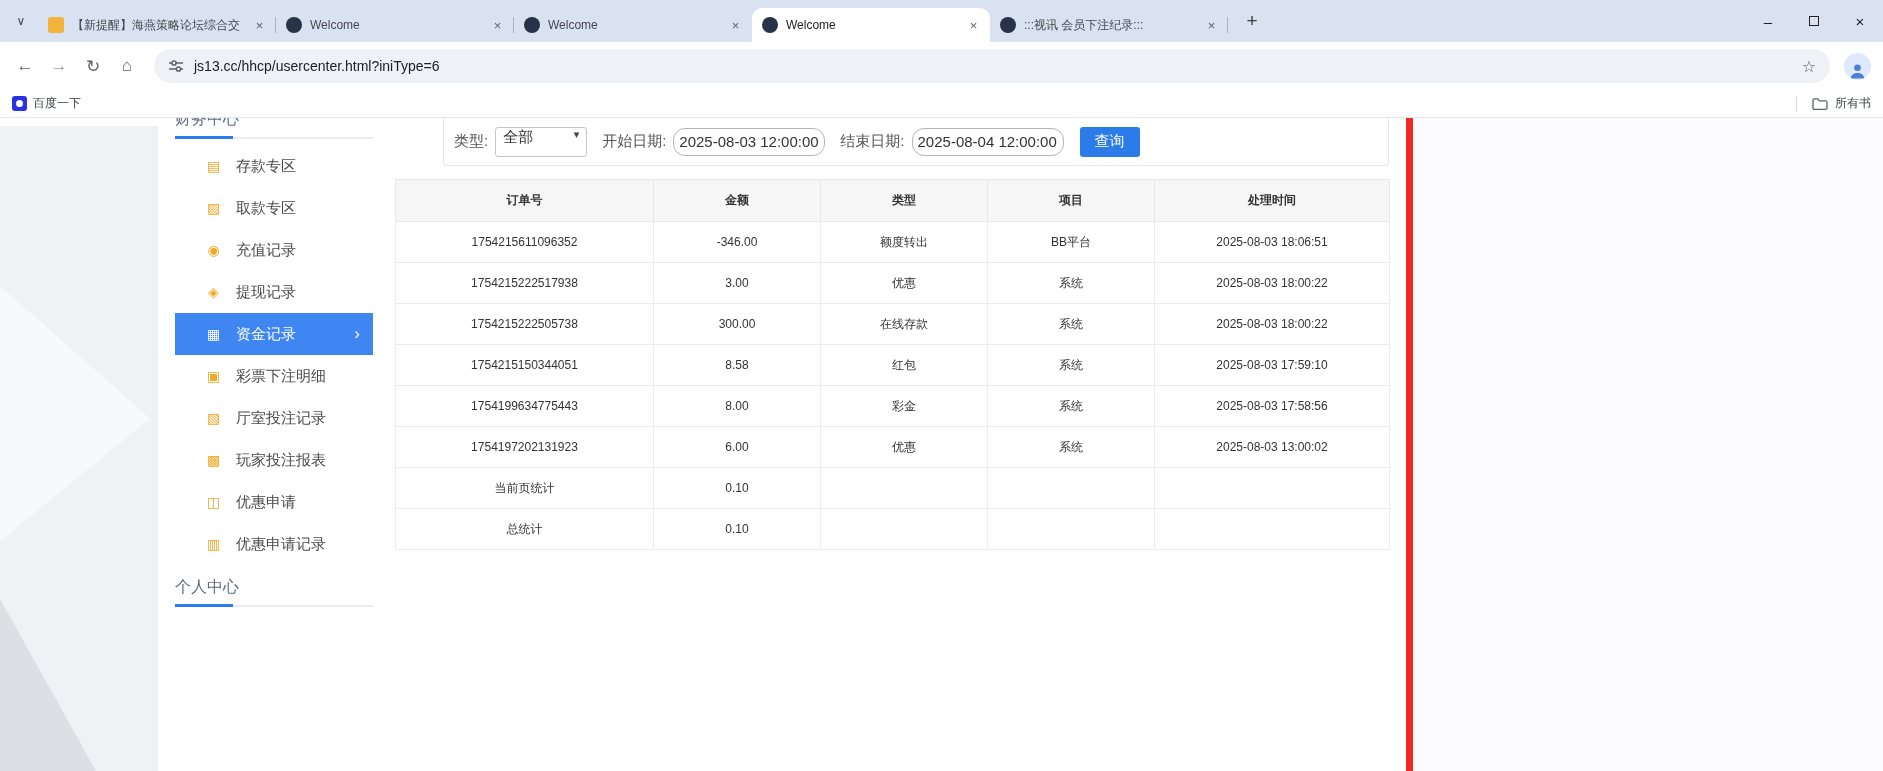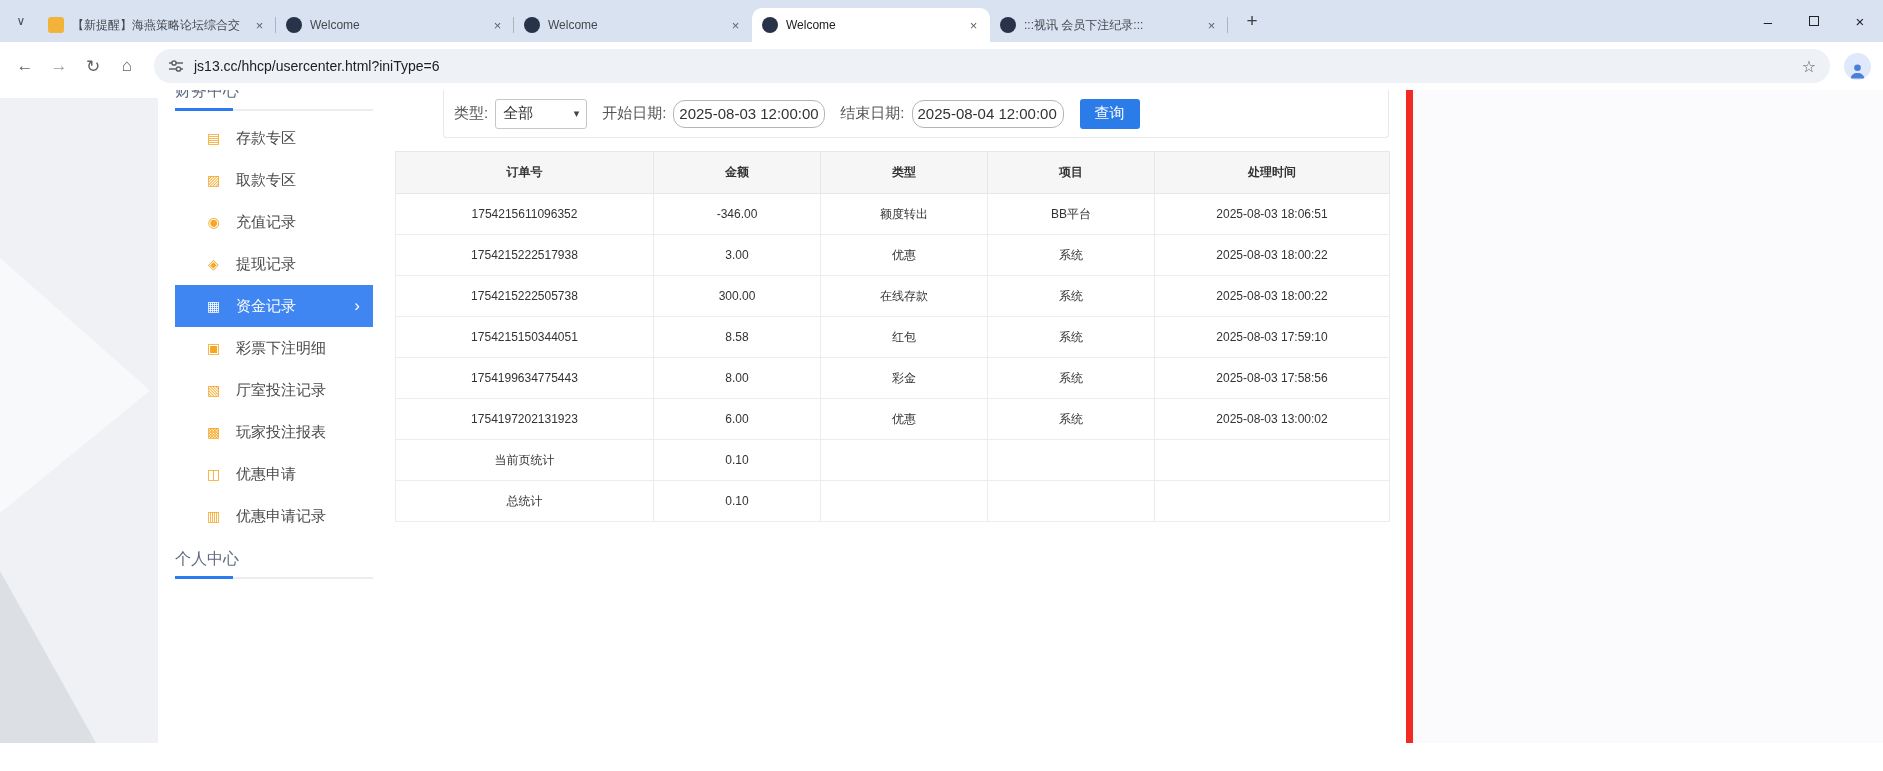--- a/index.html
+++ b/index.html
@@ -77,21 +77,21 @@
   .item.active .chev { display:block; margin-left:auto; margin-right:13px; color:#fff; font-size:17px; }
   .side-head.second { margin-top:13px; }
 
   
   .main { position:absolute; left:395px; top:0; width:994px; }
   .filter-box { border:1px solid #e8e8e8; border-top:none; border-radius:0 0 4px 4px; height:48px;
                 display:flex; align-items:center; padding:0 10px;margin-left:48px; }
   .flabel { font-size:15px; color:#555; margin-right:7px; }
   .flabel.m { margin-left:15px; }
   .select { width:92px; height:30px; border:1px solid #c6c6c6; border-radius:3px; background:#fff;
-            display:flex; align-items:center; justify-content:space-between; padding:0 7px; font-size:15px;
+            display:flex; align-items:flex-start; justify-content:space-between; padding:0 7px; font-size:15px;
             color:#333; cursor:pointer; }
   .sel-chev { font-size:11px; color:#444; }
   .date-input { width:152px; height:28px; border:1px solid #b5b5b5; border-radius:12px; font-size:15px;
                 color:#333; padding:0 5px; font-family:"Liberation Sans","DejaVu Sans",sans-serif; }
   .btn-search { height:30px; padding:0 15px; margin-left:16px; background:#2b7ce9; color:#fff; border:none;
                 border-radius:3px; font-size:15px; cursor:pointer; font-family:inherit; }
 
   table.records { margin-top:13px; width:100%; border-collapse:collapse; table-layout:fixed;
                   font-size:12px; color:#333; background:#fff; }
   table.records th { background:#f6f6f7; font-weight:bold; height:42px; border:1px solid #e7e7e7; text-align:center; }
@@ -164,20 +164,35 @@
       <span class="star">☆</span>
     </div>
     <span class="avatar">
       <svg width="19" height="19" viewBox="0 0 24 24">
           <circle cx="12" cy="8.5" r="4.2" fill="#4d7fd6"></circle>
           <path d="M3.5 22c0-4.6 4-7 8.5-7s8.5 2.4 8.5 7z" fill="#4d7fd6"></path>
         </svg>
     </span>
   </div>
 
+  <div class="bookmarks">
+    <div class="bm-item">
+      <span class="baidu-ico"></span>
+      <span>百度一下</span>
+    </div>
+    <div class="bm-right">
+      <span class="bm-divider"></span>
+      <span style="display:flex;">
+        <svg width="16" height="14" viewBox="0 0 16 14" fill="none" stroke="#5f6368" stroke-width="1.3">
+          <path d="M1 3.2 Q1 1.8 2.4 1.8 H5.8 L7.4 3.8 H13.6 Q15 3.8 15 5.2 V11 Q15 12.4 13.6 12.4 H2.4 Q1 12.4 1 11 Z"></path>
+        </svg>
+      </span>
+      <span>所有书</span>
+    </div>
+  </div>
 
   <div class="page">
     <div class="left-band">
       <div class="tri-mid"></div>
       <div class="tri-bottom"></div>
     </div>
     <div class="right-band"></div>
     <div class="red-scrollbar"></div>
 
     <div class="sidebar">

